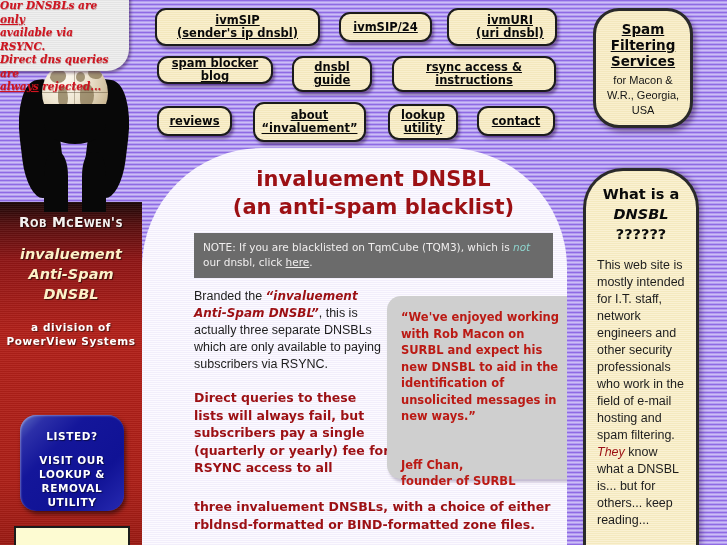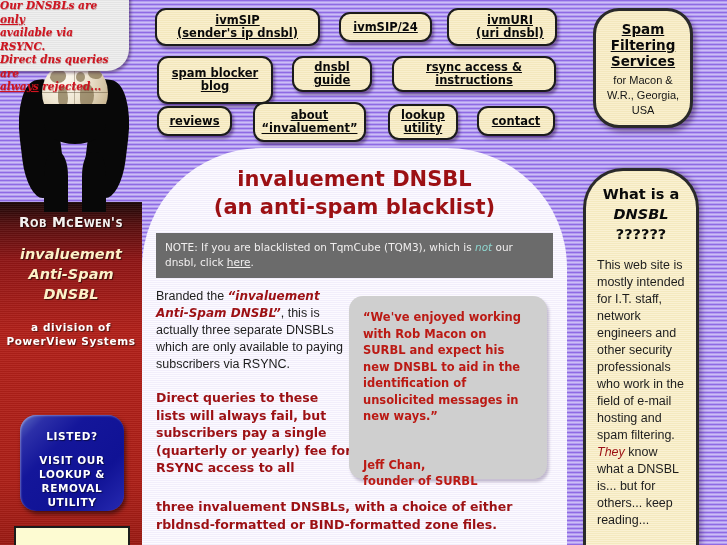--- a/index.html
+++ b/index.html
@@ -214,20 +214,21 @@
 
   
   #main {
     position: absolute; left: 142px; top: 148px;
     width: 425px; height: 397px;
     background: #f7f4fe;
     background-image: repeating-linear-gradient(to bottom,
       #f2eefb 0px,#f2eefb 1px,#fcfaff 1px,#fcfaff 2px);
     border-radius: 120px 120px 0 0;
     overflow: hidden;
+    padding-left: 38px;
   }
   #main-title {
     margin-top: 17px;
     text-align: center;
     font-family: "DejaVu Sans", sans-serif;
     font-weight: bold;
     font-size: 21px;
     line-height: 28px;
     color: #9c1014;
   }
@@ -370,21 +371,21 @@
     <div><span>ivmSIP/24</span></div>
   </div>
 
   <div class="navbtn" style="left:447px;top:8px;width:110px;height:38px;padding-left:20px;">
     <div>
       <span>ivmURI</span><br>
       <span>(uri dnsbl)</span>
     </div>
   </div>
 
-  <div class="navbtn" style="left:157px;top:56px;width:116px;height:48px;">
+  <div class="navbtn" style="left:157px;top:56px;width:116px;height:28px;">
     <div>
       <span>spam blocker</span><br>
       <span>blog</span>
     </div>
   </div>
 
   <div class="navbtn" style="left:292px;top:56px;width:80px;height:36px;">
     <div>
       <span>dnsbl</span><br>
       <span>guide</span>

